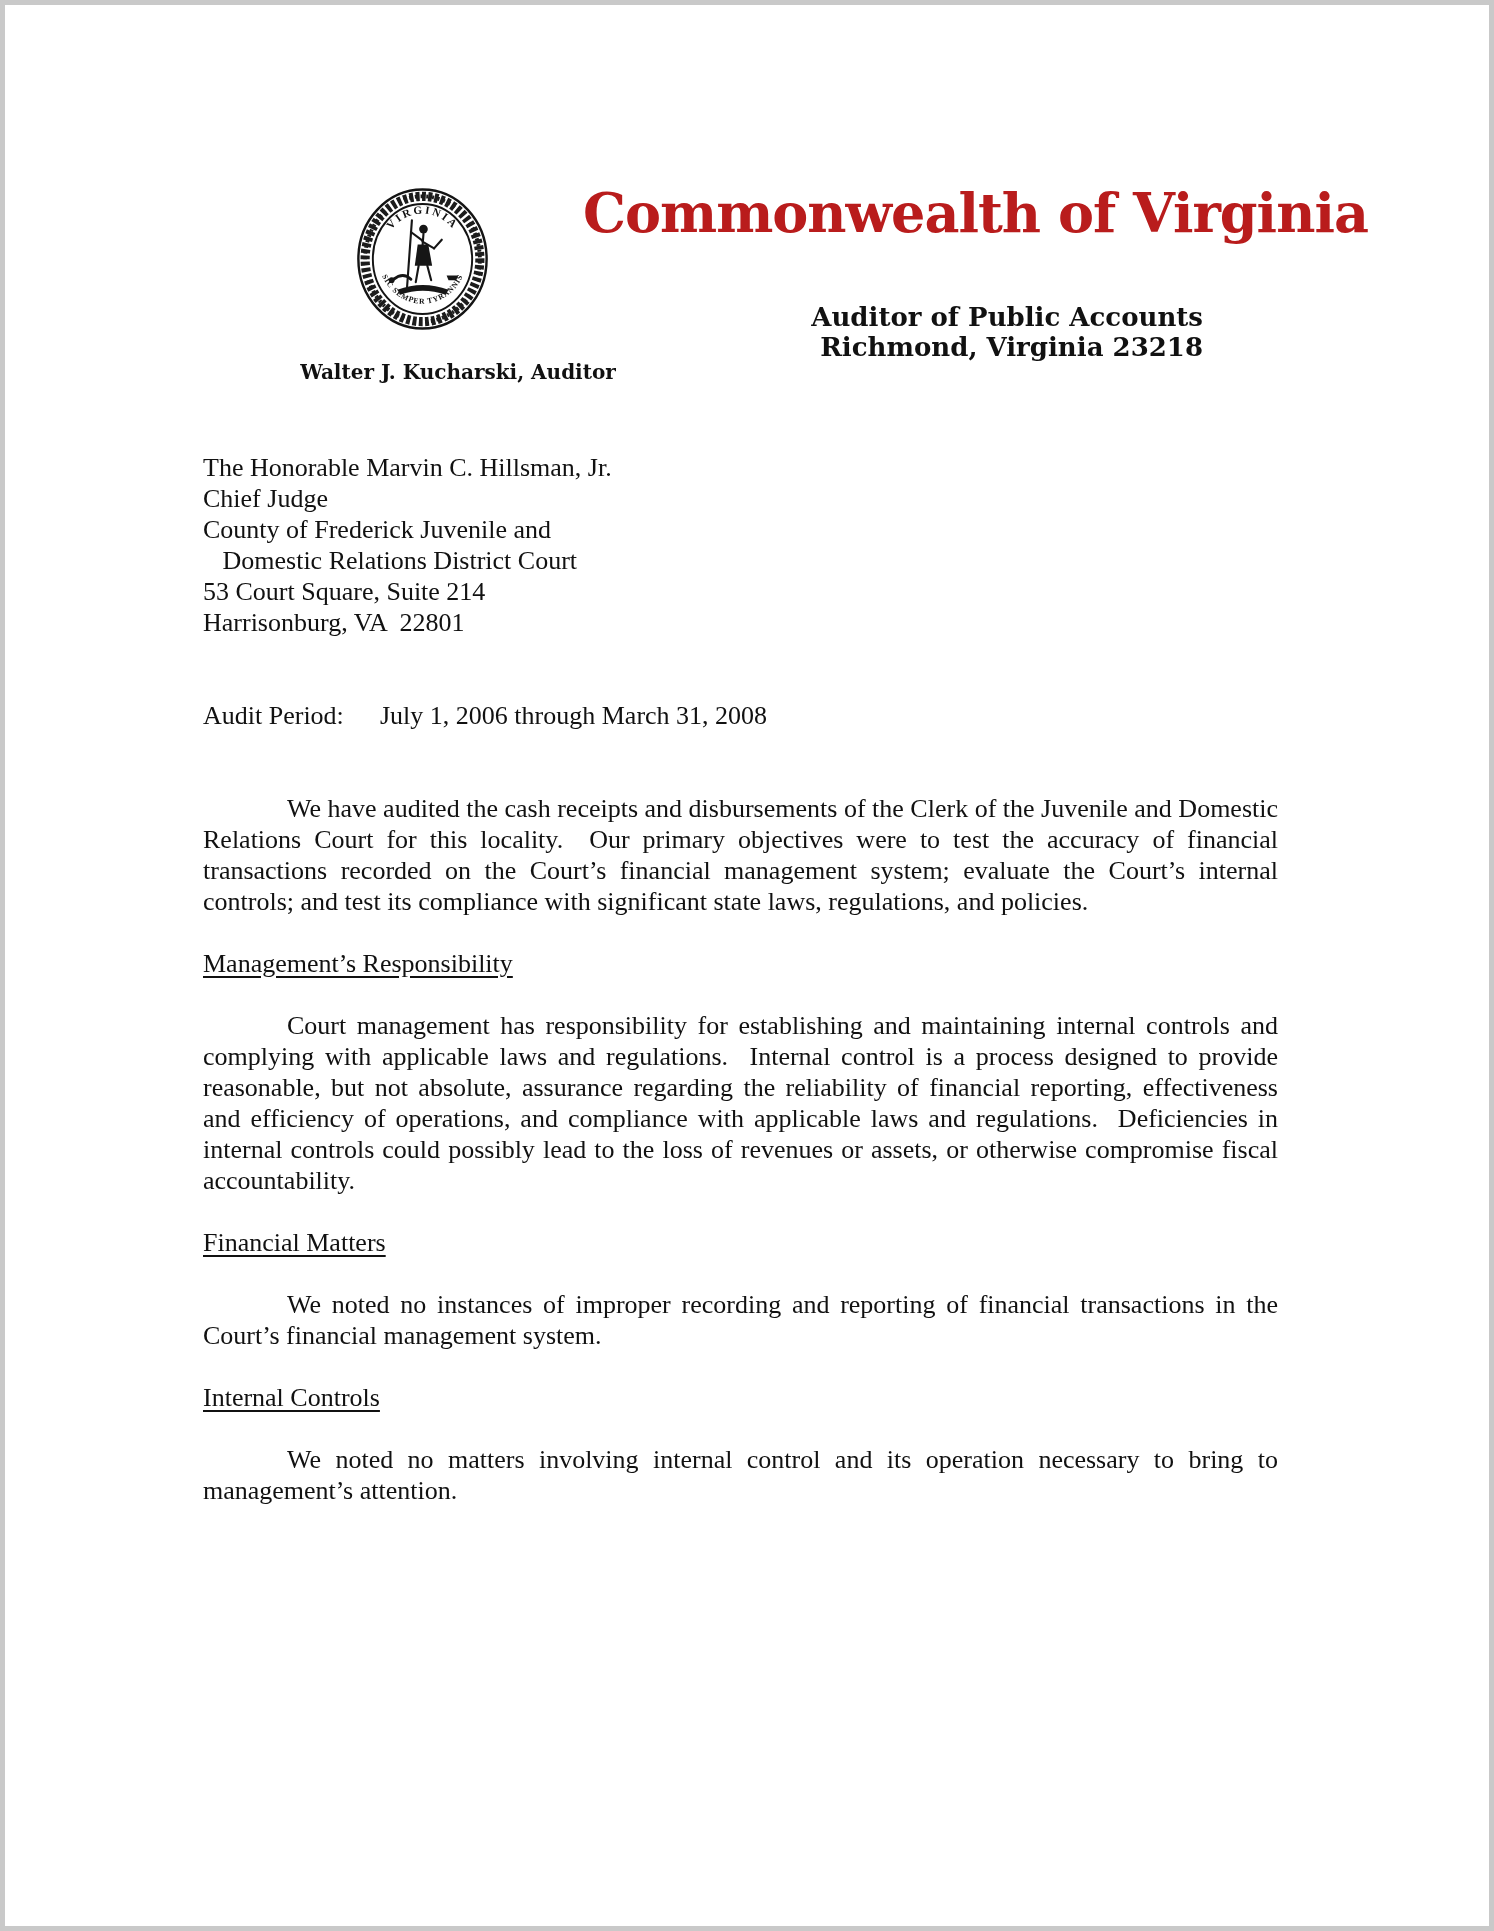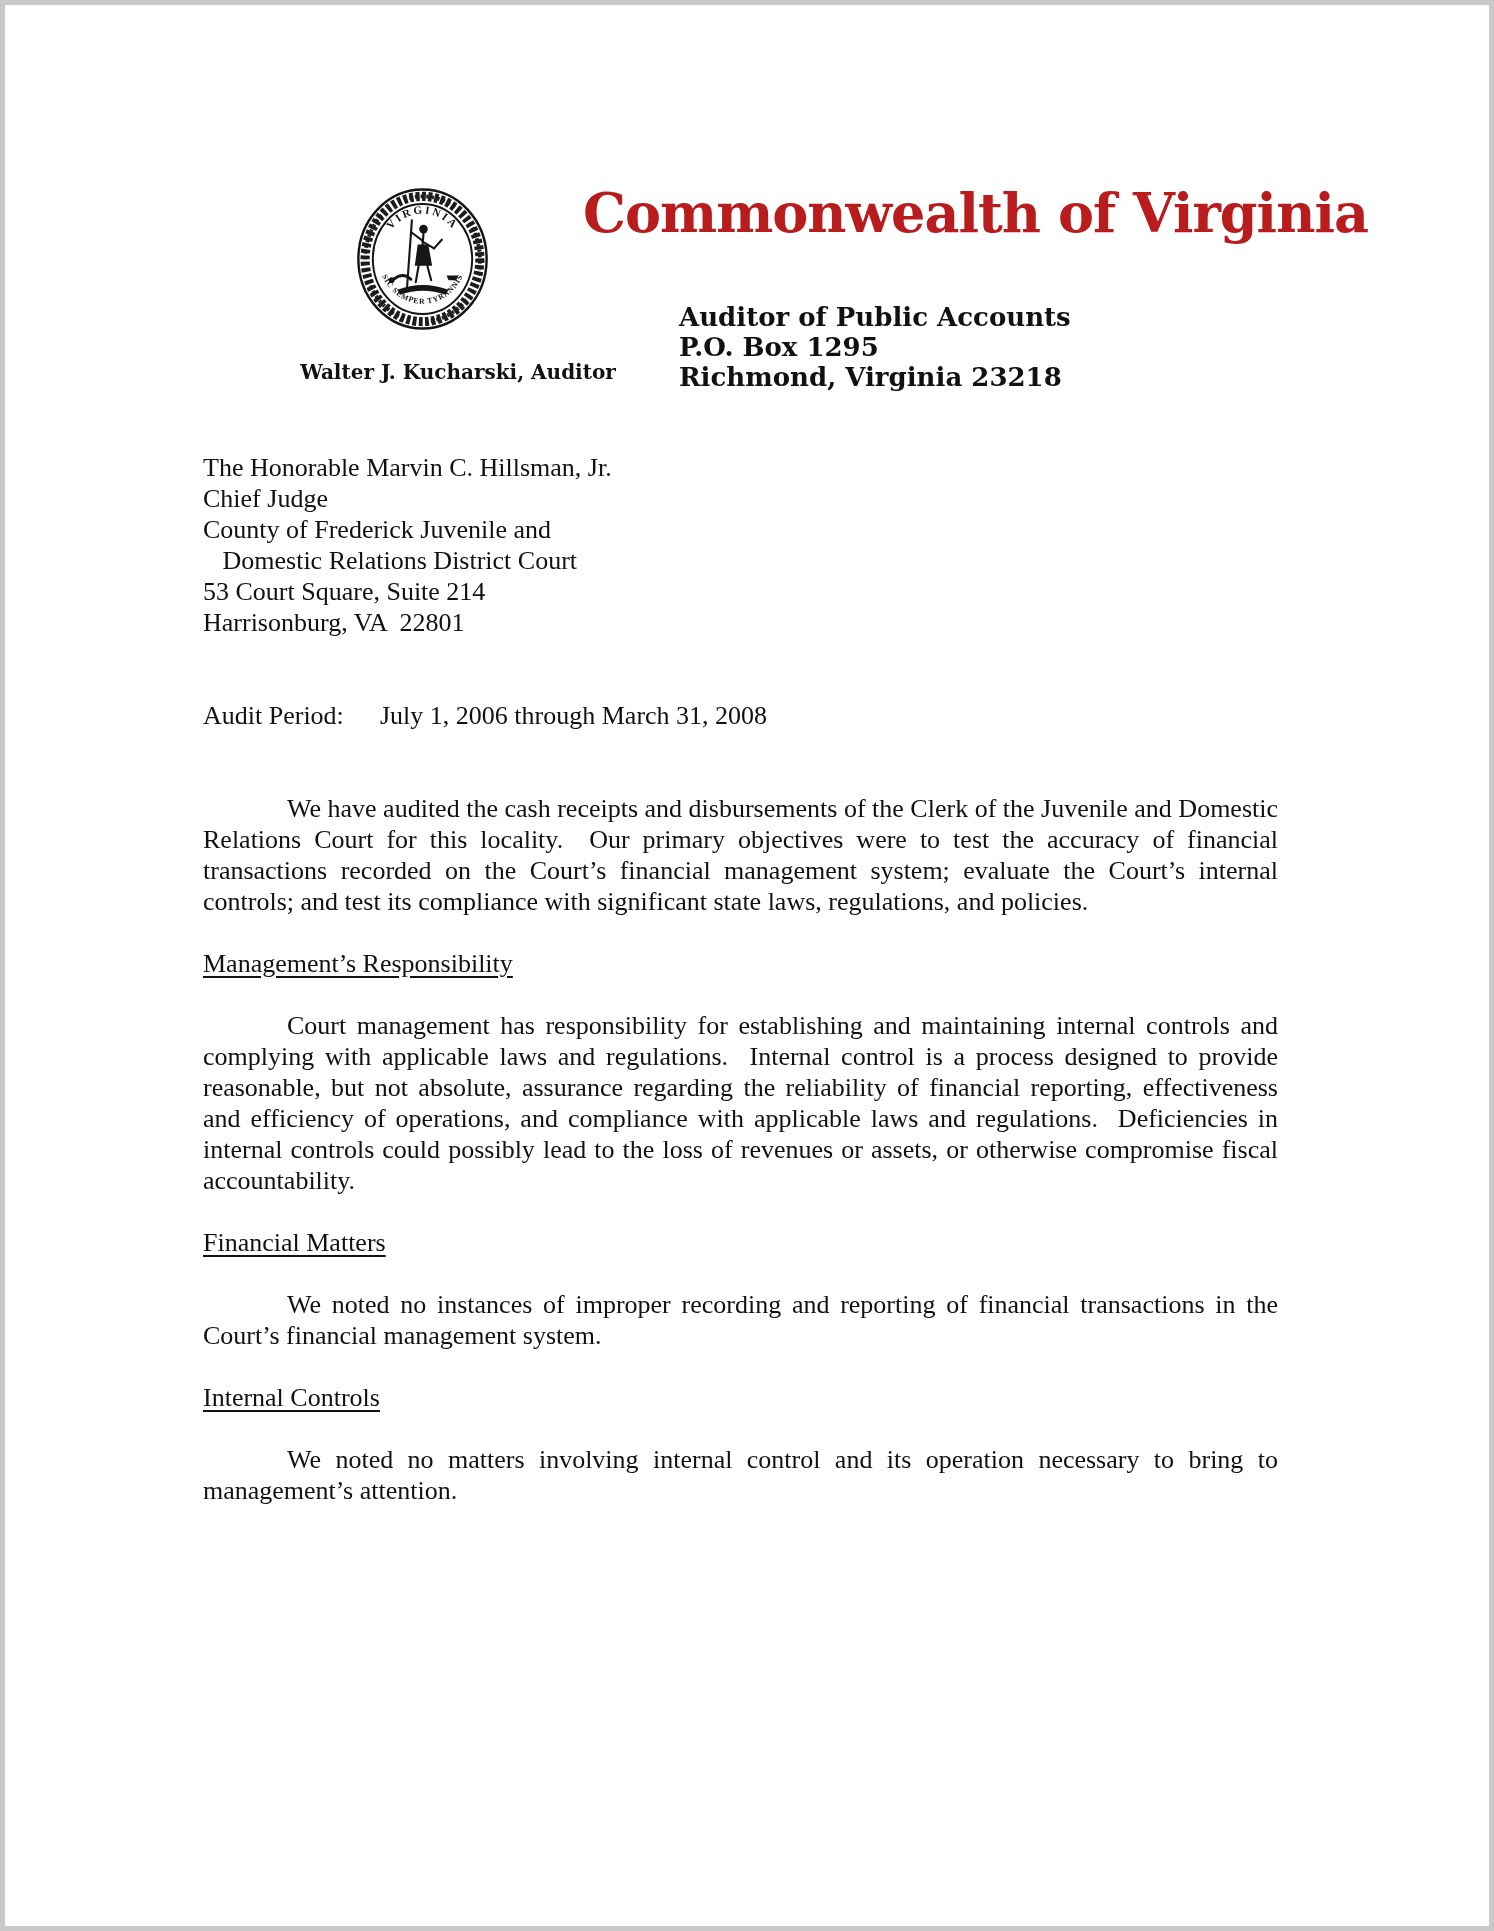--- a/index.html
+++ b/index.html
@@ -46,24 +46,24 @@
     font-family: "DejaVu Serif", serif;
     font-weight: bold;
     font-size: 54px;
     line-height: 56px;
     letter-spacing: -1px;
     white-space: nowrap;
     color: #b91c1c;
   }
   .office-block {
     position: absolute;
-    left: 476px;
+    left: 460px;
     top: 117px;
     width: 540px;
-    text-align: left;
+    text-align: right;
     font-family: "DejaVu Serif", serif;
     font-weight: bold;
     font-size: 26px;
     line-height: 30px;
     white-space: nowrap;
   }
   .auditor-name {
     position: absolute;
     left: 0;
     top: 172px;
@@ -159,21 +159,20 @@
         <circle cx="38" cy="97" r="3" fill="#161616" stroke="none"></circle>
         <path d="M 95 92 h 12 l -2 5 h -8 Z" fill="#161616" stroke="none"></path>
         <path d="M 44 107 Q 70 97 97 107 L 94 112 Q 70 104 47 112 Z" fill="#161616" stroke="none"></path>
       </g>
     </svg>
 
     <h1 class="org-title">Commonwealth of Virginia</h1>
 
     <div class="office-block">
       <div>Auditor of Public Accounts</div>
-      <div>P.O. Box 1295</div>
       <div>Richmond, Virginia 23218</div>
     </div>
 
     <div class="auditor-name">Walter J. Kucharski, Auditor</div>
   </header>
 
 
   <div class="recipient">
     <div class="addr-line">The Honorable Marvin C. Hillsman, Jr.</div>
     <div class="addr-line">Chief Judge</div>

